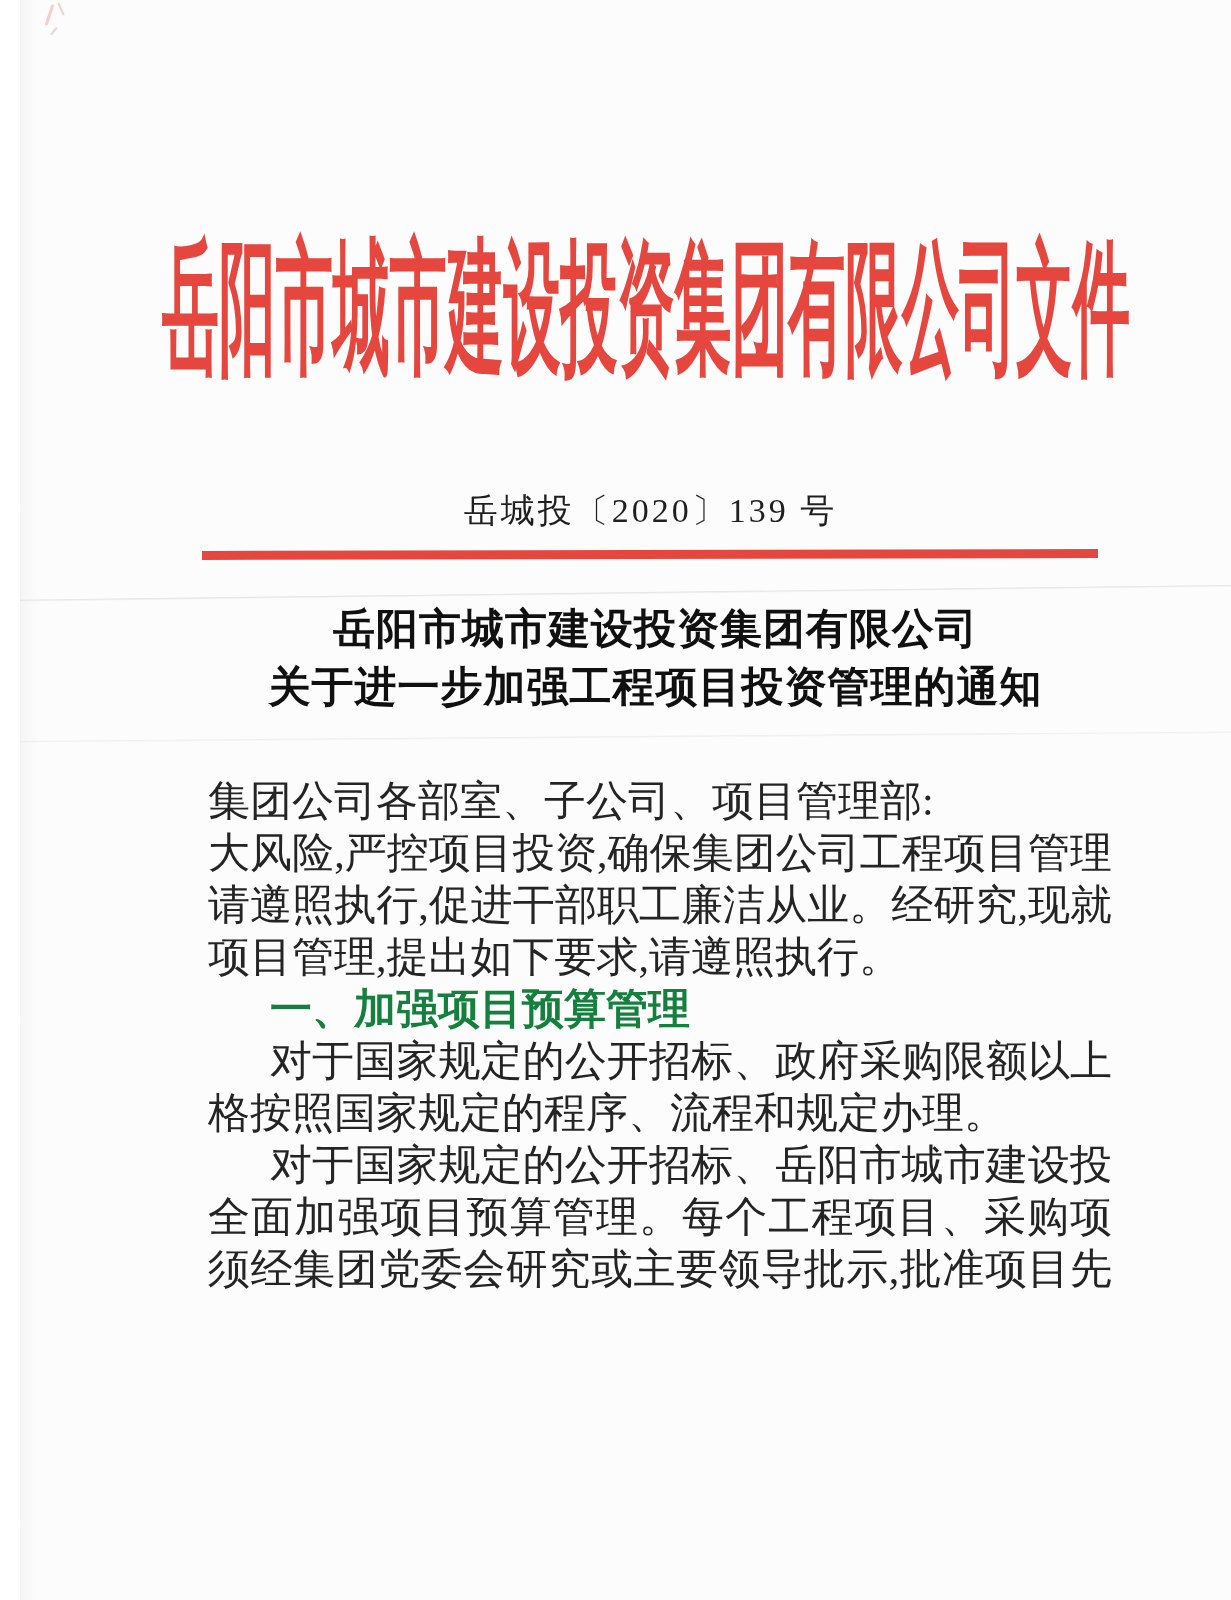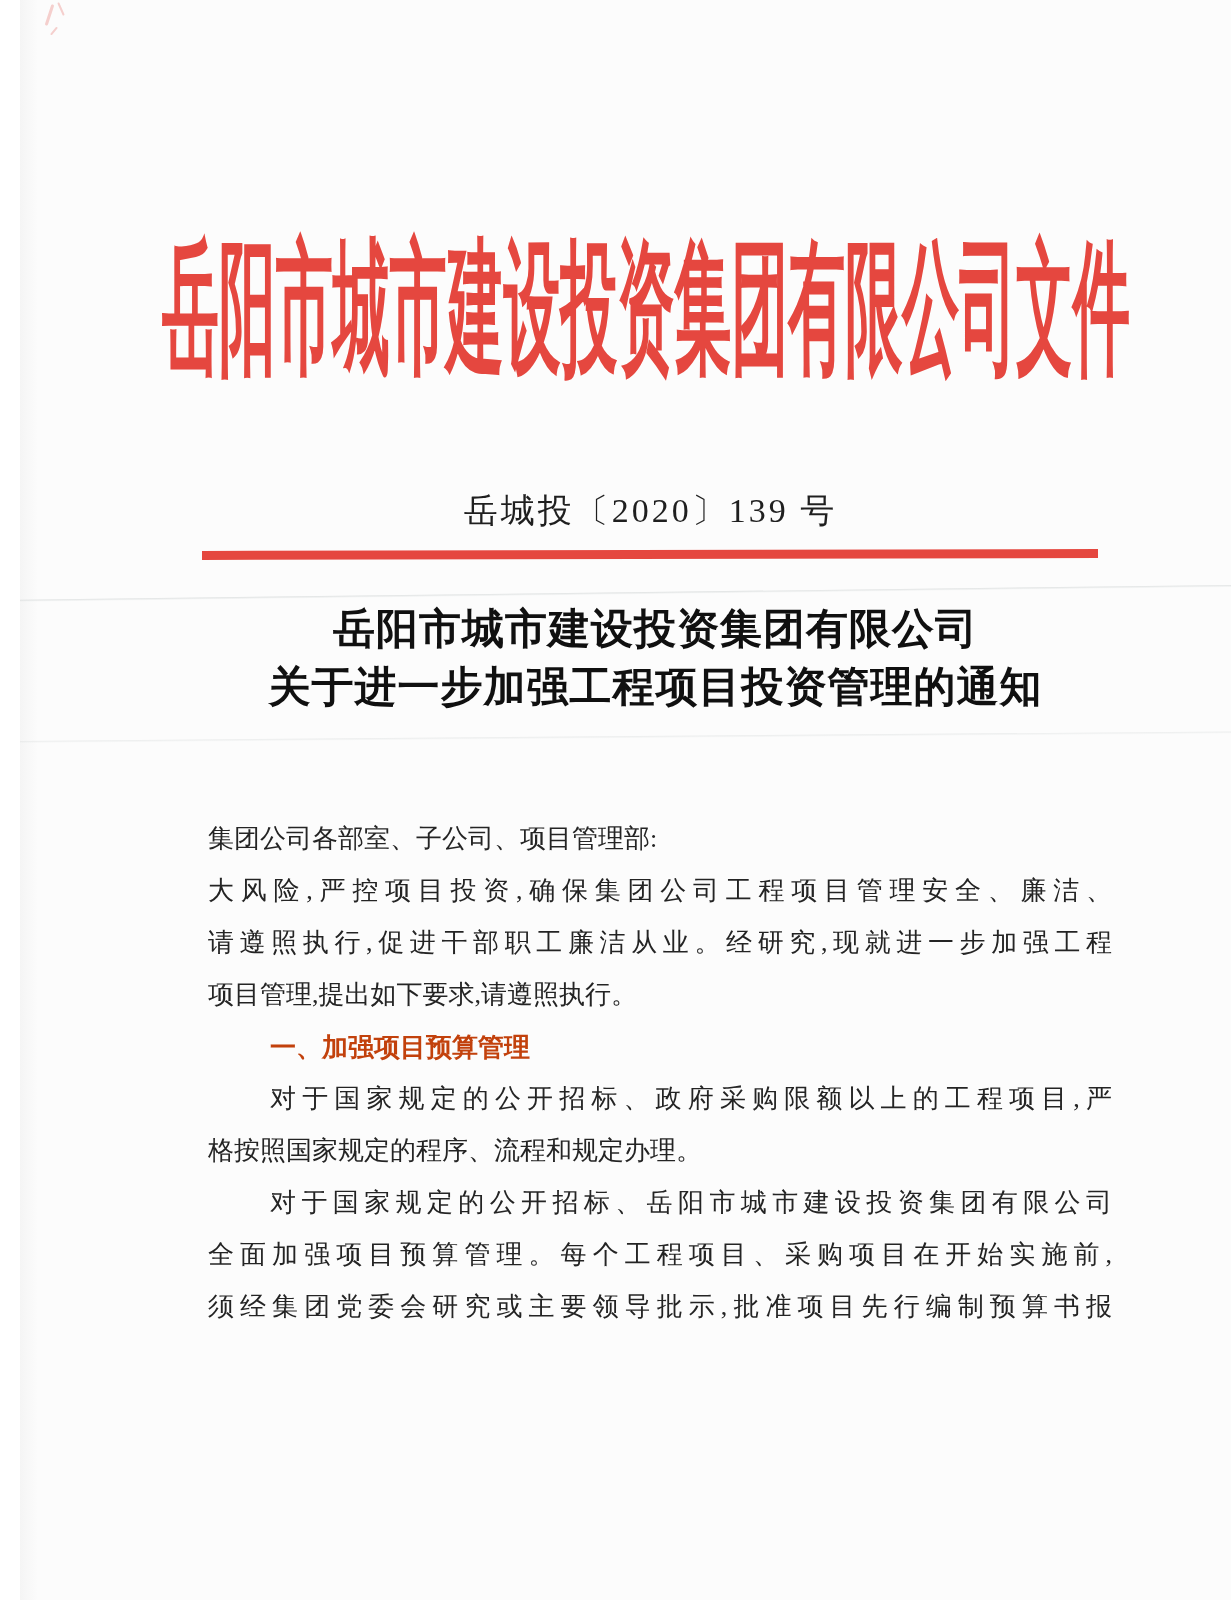--- a/index.html
+++ b/index.html
@@ -100,44 +100,44 @@
     font-family: "Liberation Sans", "DejaVu Sans", sans-serif;
     font-weight: 700;
     font-size: 42px;
     line-height: 58px;
     letter-spacing: 1px;
     color: #101010;
   }
 
   .body-text {
     position: absolute;
-    top: 813px;
+    top: 775px;
     left: 188px;
     width: 904px;
-    font-size: 26px;
+    font-size: 42px;
     color: #242424;
   }
   .body-text .line {
     height: 52px;
     line-height: 52px;
     white-space: nowrap;
   }
   .body-text .line.fill {
     white-space: normal;
     text-align: justify;
     text-align-last: justify;
     text-justify: inter-character;
     overflow: hidden;
   }
   .body-text .line.indent { padding-left: 62px; }
   .body-text .line.indent.fill { padding-left: 62px; }
   .body-text .line.bold {
     font-family: "Liberation Sans", "DejaVu Sans", sans-serif;
     font-weight: 700;
-    color: #c2410c;
+    color: #15803d;
   }
 </style>
 </head>
 <body>
 
 <div class="page">
 
   <div class="edge-shade"></div>
   <div class="smudge s1"></div>
   <div class="smudge s2"></div>

